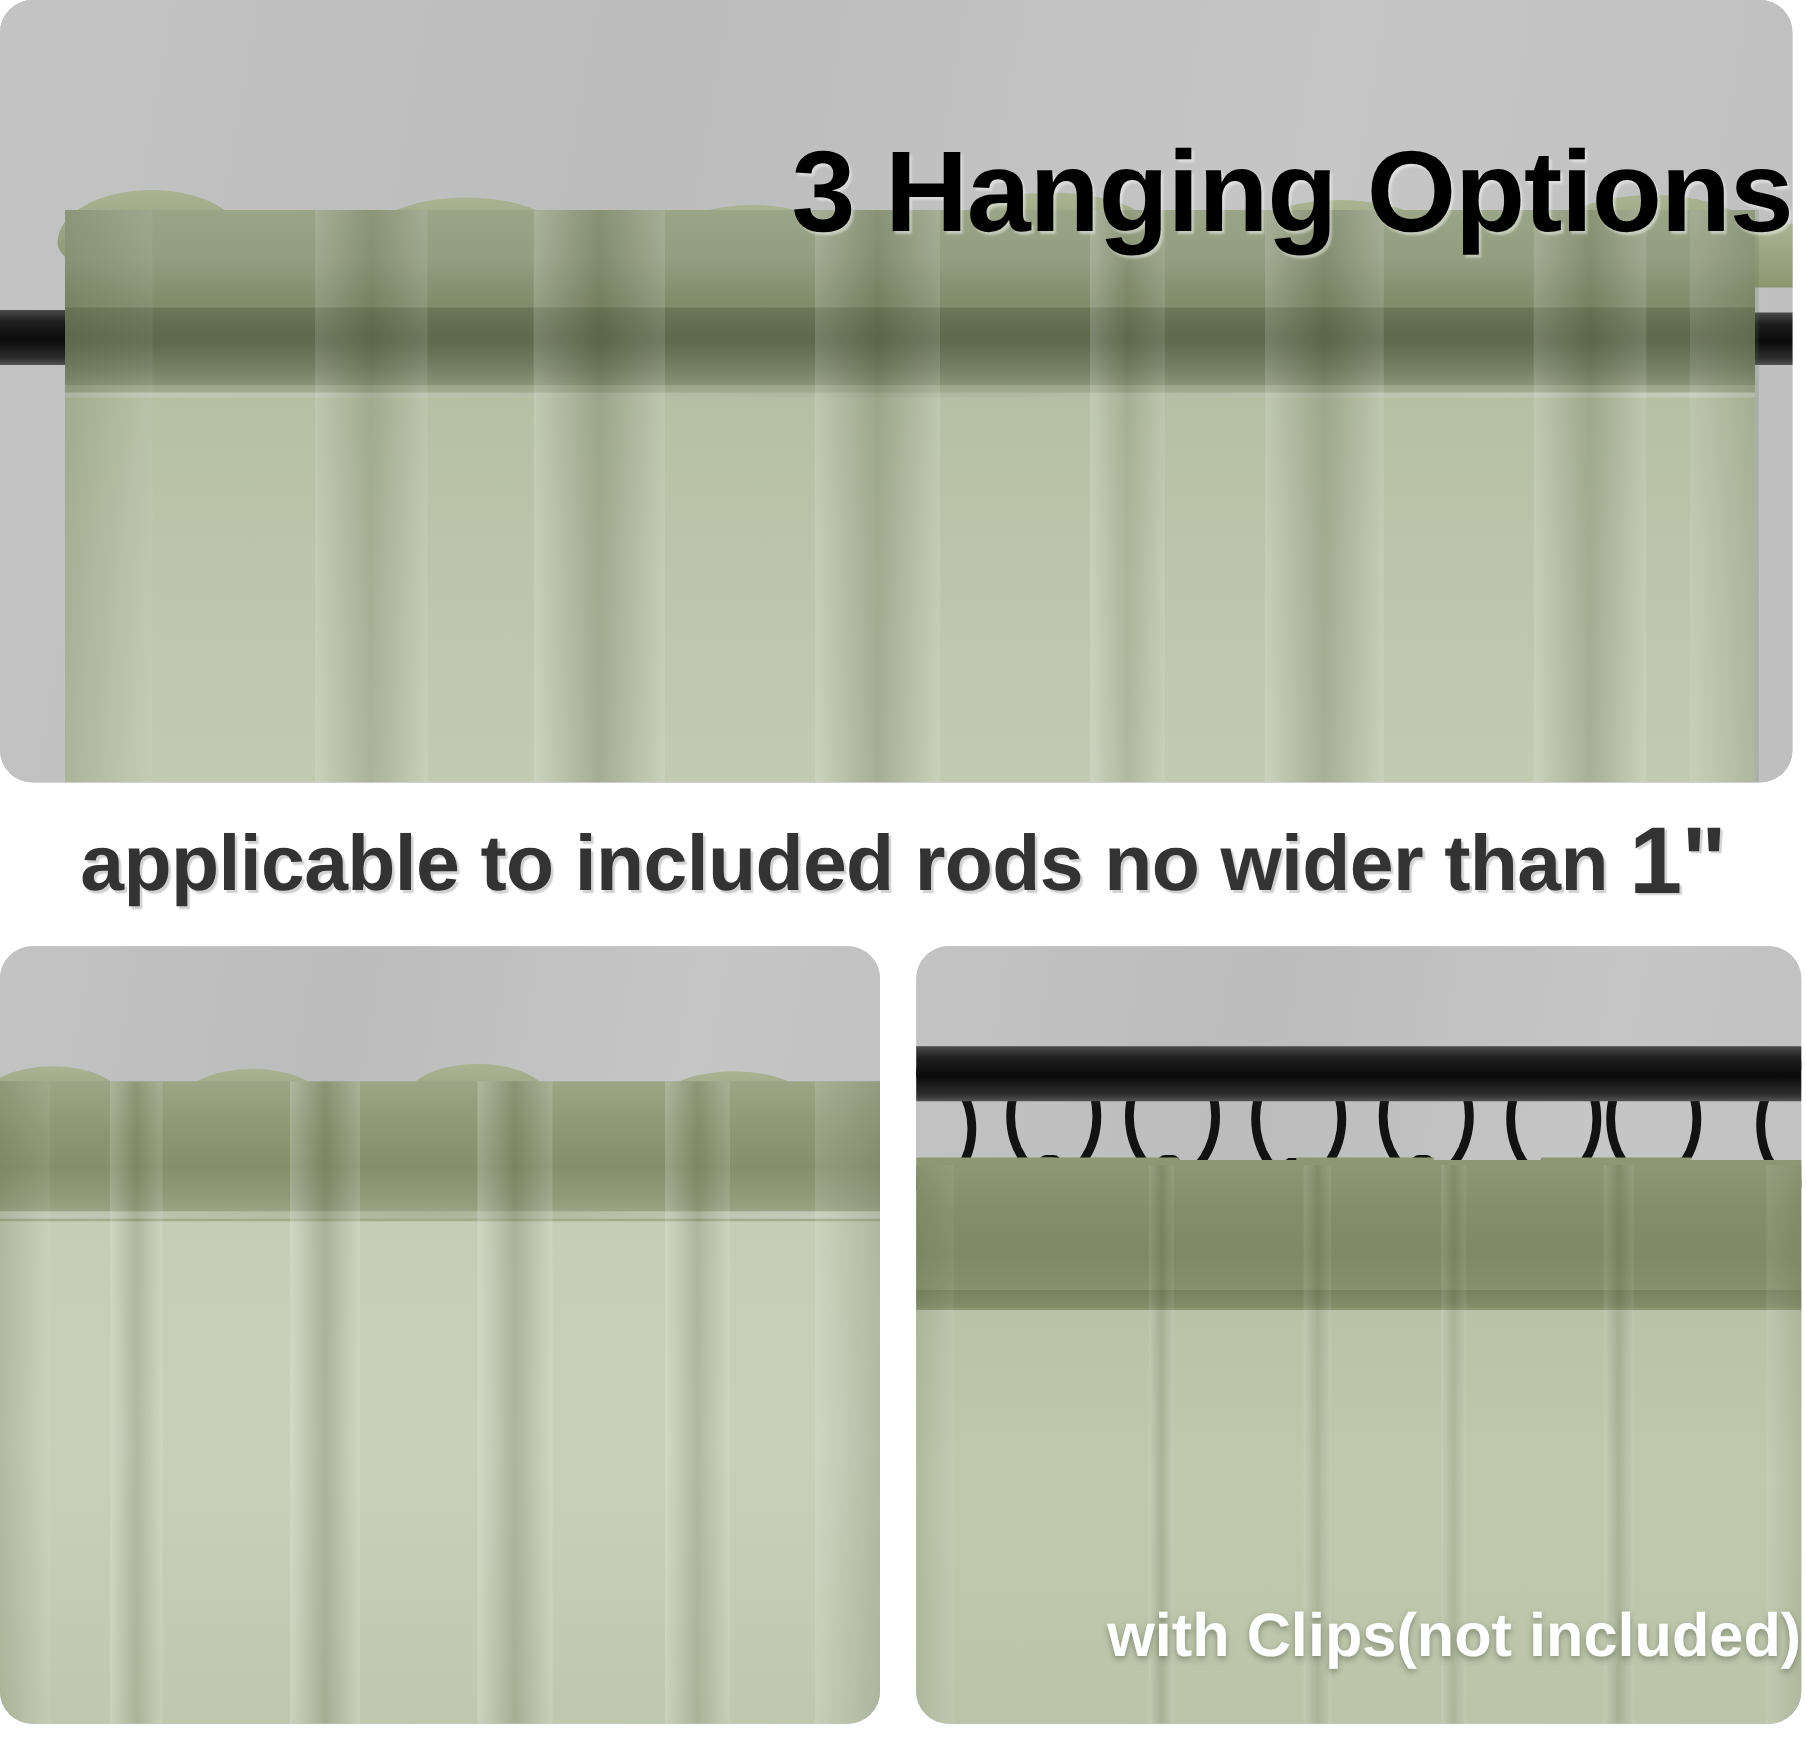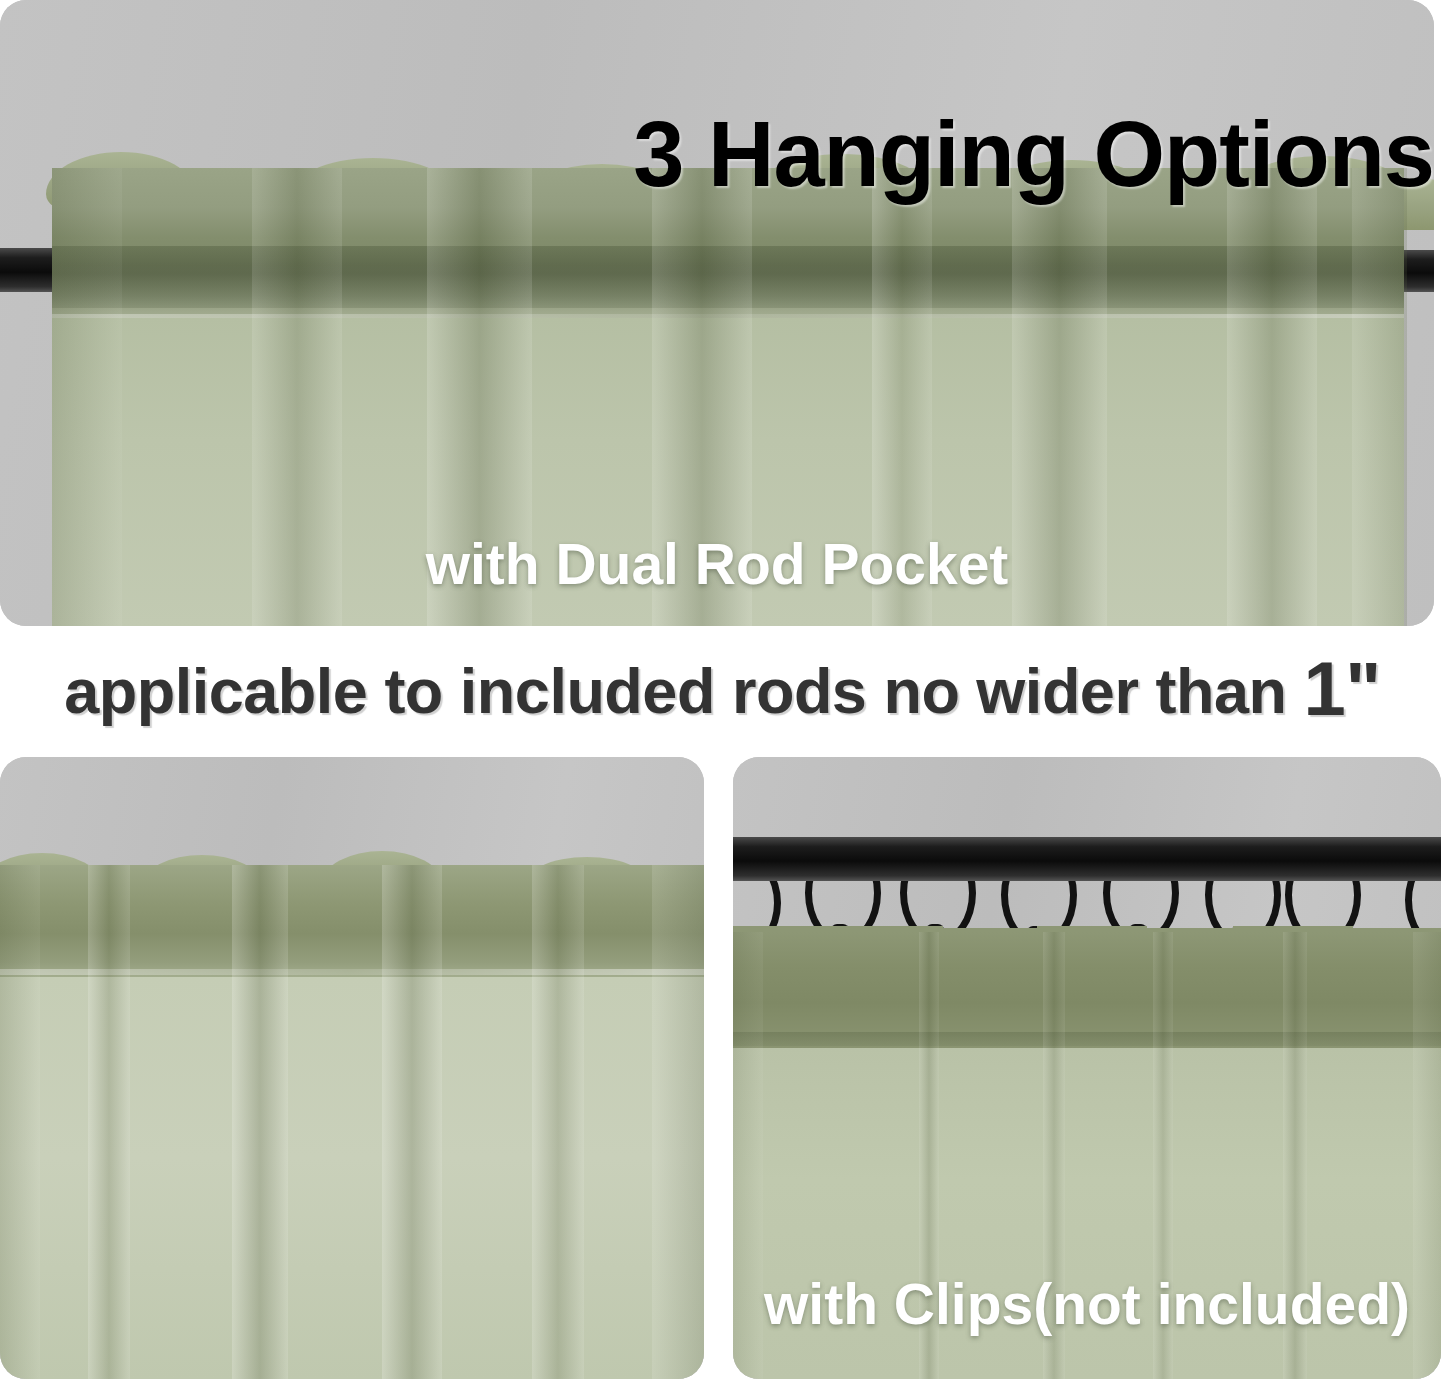--- a/index.html
+++ b/index.html
@@ -42,21 +42,21 @@
       font-size:92px;font-weight:bold;color:#000000;letter-spacing:-1px;
       font-family:"Liberation Sans","DejaVu Sans",sans-serif;
       text-shadow:2px 2px 2px rgba(255,255,255,.45);}
 
   .caption{position:absolute;font-weight:bold;color:#ffffff;
       font-family:"Liberation Sans","DejaVu Sans",sans-serif;
       text-shadow:0 2px 5px rgba(60,70,50,.45);}
 
   #caption-top{left:0;right:0;top:531px;text-align:center;font-size:57px;}
   #caption-bl{left:0;right:0;bottom:42px;text-align:center;font-size:49px;}
-  #caption-br{left:0;right:0;bottom:42px;text-align:center;font-size:57px;}
+  #caption-br{left:0;right:0;bottom:42px;text-align:right;font-size:49px;}
 
   
   #midline{position:absolute;left:0;right:0;top:645px;text-align:center;
       font-size:63px;font-weight:bold;color:#333333;letter-spacing:-.5px;
       font-family:"Liberation Sans","DejaVu Sans",sans-serif;
       text-shadow:2px 2px 1px rgba(170,170,170,.55);}
   #midline .inch{font-size:76px;vertical-align:-2px;}
 
   
   #curtain-bl{position:absolute;left:-8px;top:108px;width:716px;height:514px;}
@@ -120,21 +120,20 @@
       <div class="pleat" style="left:375px; width:105px;background:linear-gradient(90deg,rgba(255,255,255,.16),rgba(80,90,60,.26),rgba(255,255,255,.12));"></div>
       <div class="pleat" style="left:600px; width:100px;background:linear-gradient(90deg,rgba(255,255,255,.14),rgba(82,92,62,.25),rgba(255,255,255,.12));"></div>
       <div class="pleat" style="left:820px; width:60px; background:linear-gradient(90deg,rgba(255,255,255,.18),rgba(95,105,72,.18),rgba(255,255,255,.1));"></div>
       <div class="pleat" style="left:960px; width:95px; background:linear-gradient(90deg,rgba(255,255,255,.14),rgba(80,90,60,.24),rgba(255,255,255,.12));"></div>
       <div class="pleat" style="left:1175px;width:90px; background:linear-gradient(90deg,rgba(255,255,255,.14),rgba(84,94,64,.24),rgba(255,255,255,.12));"></div>
       <div class="pleat" style="left:1300px;width:55px; background:linear-gradient(90deg,rgba(255,255,255,.1),rgba(90,100,70,.2));"></div>
     </div>
   </div>
 
   <h1 id="headline">3 Hanging Options</h1>
-  <div class="caption" id="caption-top">with Dual Rod Pocket</div>
 </div>
 
 <div id="midline">
   <span>applicable to included rods no wider than </span><span class="inch">1"</span>
 </div>
 
 <div class="panel" id="panel-bl">
   <div class="wall"></div>
 
   <div id="curtain-bl">

